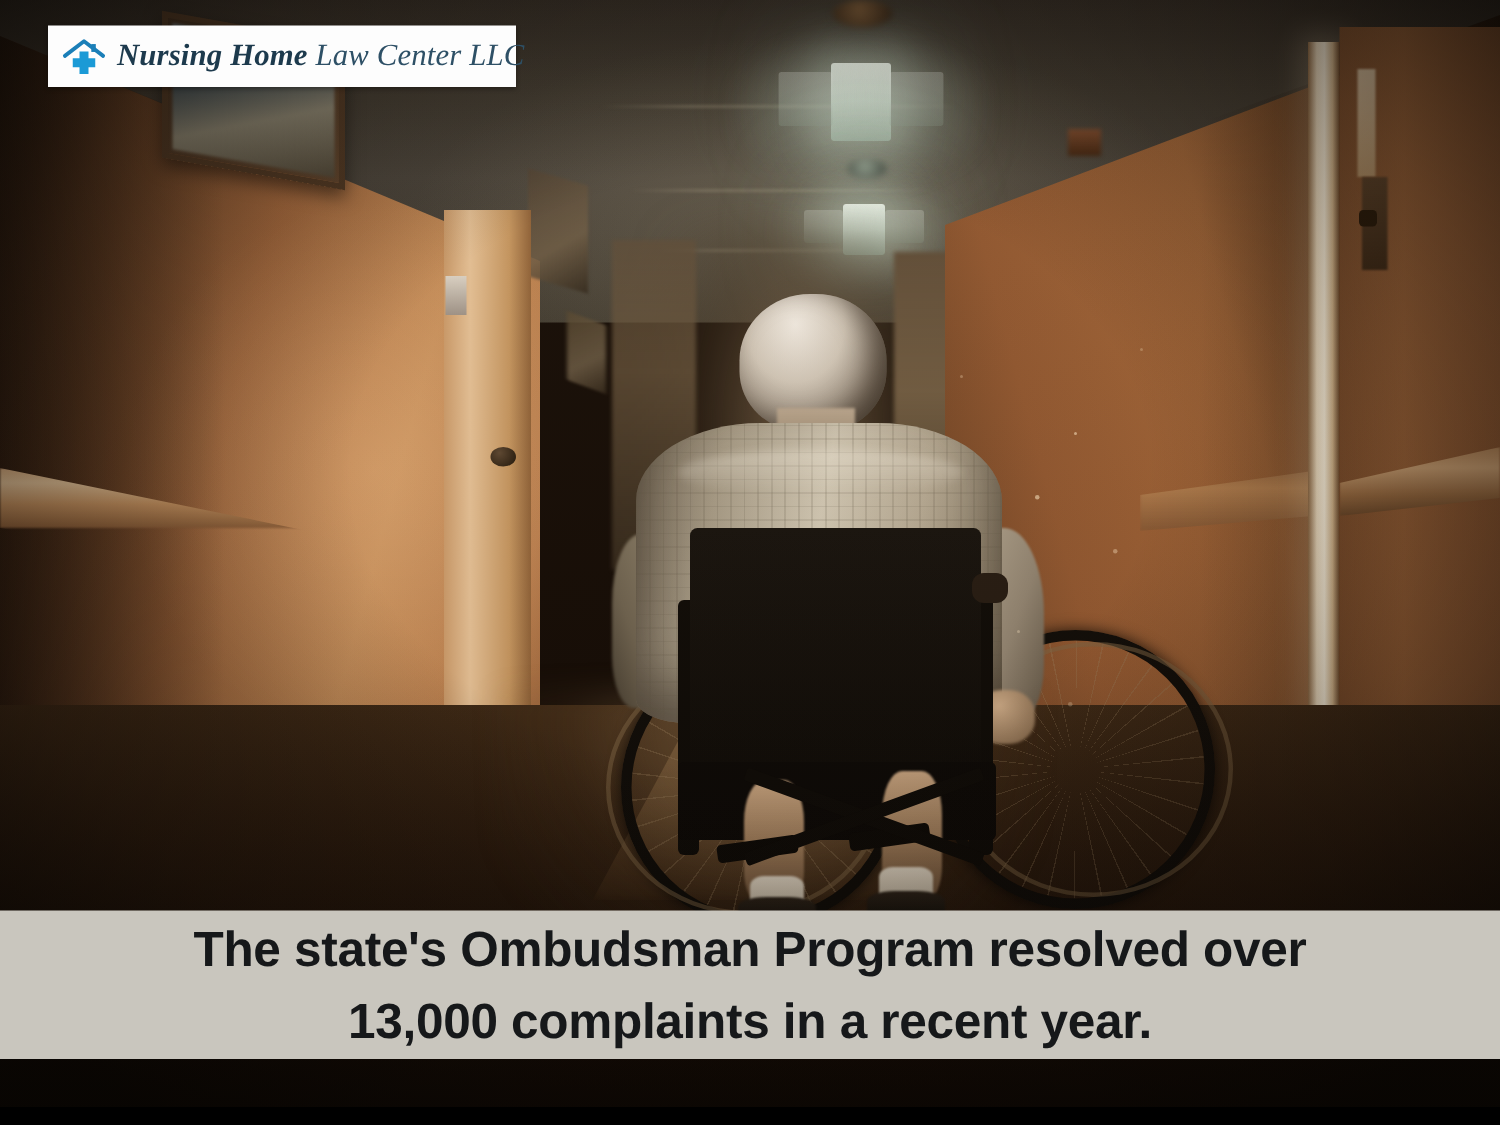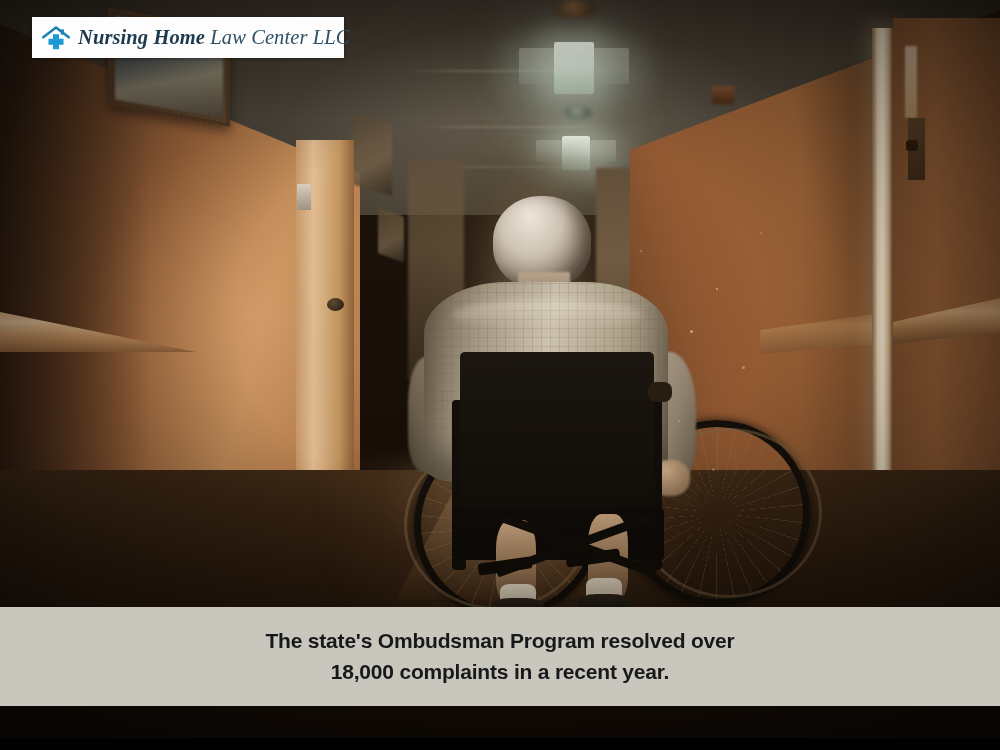--- a/index.html
+++ b/index.html
@@ -374,21 +374,21 @@
   
   .caption-band {
     position:absolute; left:0; top:607px; width:1000px; height:99px;
     background:#c9c6be;
     display:flex; flex-direction:column;
     align-items:center; justify-content:center;
   }
   .caption-line {
     font-family:"Liberation Sans", sans-serif;
     font-weight:bold;
-    font-size:21px;
+    font-size:33px;
     color:#16181a;
     letter-spacing:-.2px;
     line-height:1.45;
     text-align:right;
     white-space:nowrap;
   }
 
   
   .source-bar {
     position:absolute; left:257px; top:714px; width:743px; height:33px;
@@ -518,17 +518,17 @@
     <svg class="logo-mark" viewBox="0 0 40 36">
       <path d="M3 17 L20 4 L37 17" fill="none" stroke="#1b7fb8" stroke-width="3.4" stroke-linecap="round" stroke-linejoin="round"></path>
       <rect x="26.5" y="6.5" width="4" height="7" fill="#1b7fb8"></rect>
       <path d="M16 13 h8 v6 h6 v8 h-6 v6 h-8 v-6 h-6 v-8 h6 z" fill="#1b9ad6"></path>
     </svg>
     <div class="logo-text"><span class="logo-bold">Nursing Home</span><span class="logo-light"> Law Center LLC</span></div>
   </div>
 
   <div class="caption-band">
     <div class="caption-line">The state's Ombudsman Program resolved over</div>
-    <div class="caption-line">18,000 complaints in a recent year.</div>
+    <div class="caption-line">13,000 complaints in a recent year.</div>
   </div>
 
 
 </div>
 
 </body></html>

